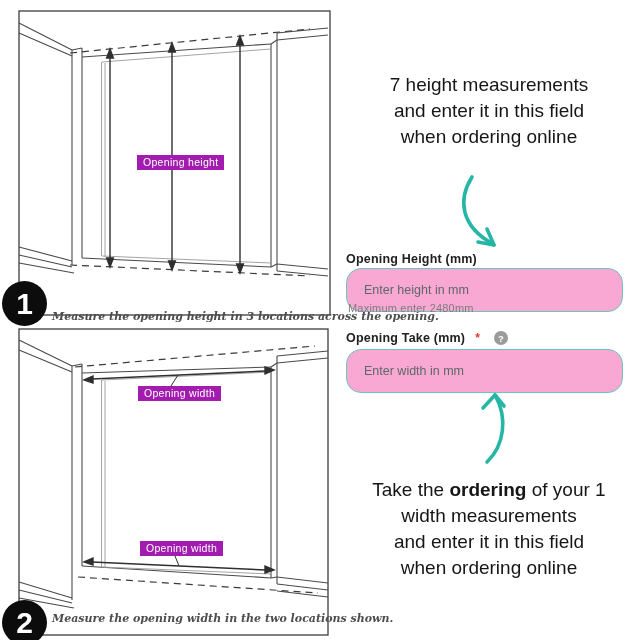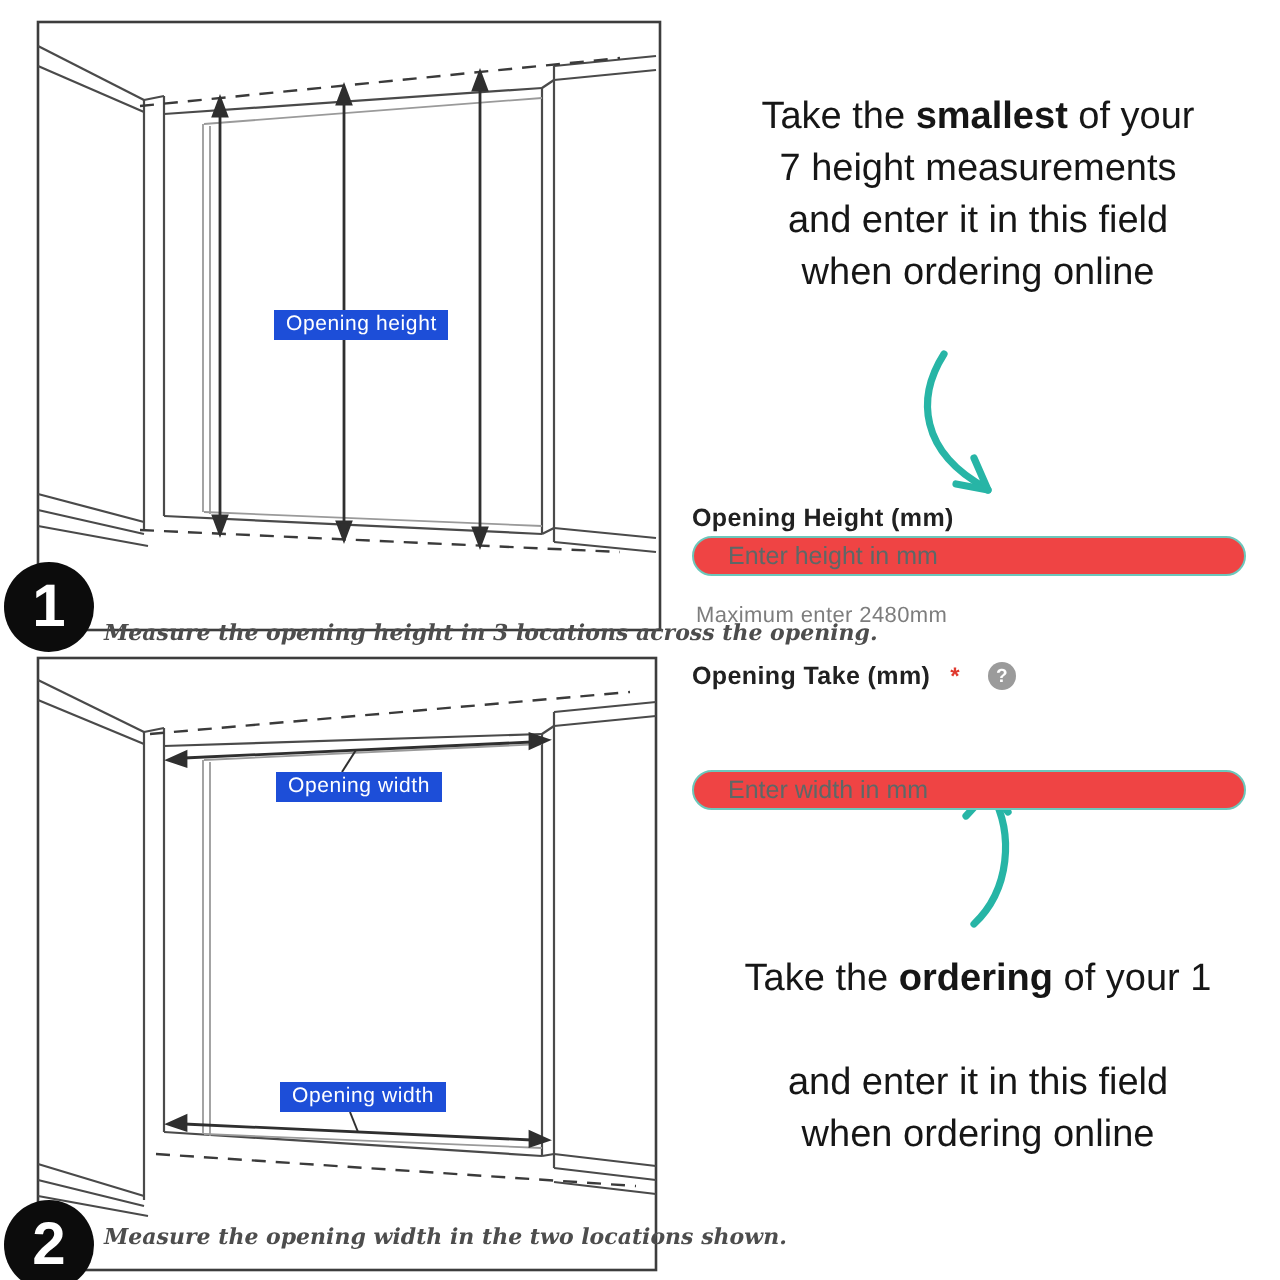--- a/index.html
+++ b/index.html
@@ -3,21 +3,21 @@
 <meta charset="utf-8">
 <style>
   html,body{margin:0;padding:0;background:#ffffff;}
   .stage{
     position:relative;width:640px;height:640px;background:#ffffff;overflow:hidden;
     font-family:"Liberation Sans","DejaVu Sans",sans-serif;color:#1b1b1b;
   }
   
   .diagram-svg{position:absolute;left:0;width:340px;height:320px;}
   .chip{
-    position:absolute;background:#1d4ed8;color:#ffffff;
+    position:absolute;background:#a21caf;color:#ffffff;
     font-size:10.5px;letter-spacing:.3px;padding:2px 6px 2px;line-height:11px;
     white-space:nowrap;
   }
   .caption{
     position:absolute;font-family:"DejaVu Serif","Liberation Serif",serif;
     font-style:italic;font-weight:600;font-size:11px;color:#4d4d4d;white-space:nowrap;
   }
   .badge{
     position:absolute;width:45px;height:45px;border-radius:50%;background:#0c0c0c;
     color:#ffffff;display:flex;align-items:center;justify-content:center;
@@ -28,22 +28,22 @@
     position:absolute;left:338px;width:302px;text-align:center;
     font-size:19px;line-height:26px;font-weight:500;color:#161616;
   }
   .instr b{font-weight:800;}
   .field-label{
     position:absolute;left:346px;font-size:12.5px;font-weight:700;color:#212121;
     letter-spacing:.2px;display:flex;align-items:center;gap:6px;
   }
   .req{color:#e03a2f;font-weight:700;margin-left:4px;font-size:12px;}
   .pill-input{
-    position:absolute;left:346px;width:277px;height:20px;box-sizing:border-box;
-    border:1.6px solid #6cc7bb;border-radius:15px;background:#ef4444;
+    position:absolute;left:346px;width:277px;height:44px;box-sizing:border-box;
+    border:1.6px solid #6cc7bb;border-radius:15px;background:#f9a8d4;
     padding:0 0 0 17px;font-family:"Liberation Sans","DejaVu Sans",sans-serif;
     font-size:12.5px;color:#333;outline:none;
   }
   .pill-input::placeholder{color:#5d6867;opacity:1;}
   .helper{
     position:absolute;left:348px;font-size:11px;color:#7d7d7d;letter-spacing:.2px;
   }
   .help-badge{
     width:14px;height:14px;border-radius:50%;background:#9b9b9b;color:#fff;
     display:inline-flex;align-items:center;justify-content:center;
@@ -164,21 +164,21 @@
       <line x1="171" y1="66" x2="178" y2="55" stroke-width="1"></line>
       <line x1="175" y1="236" x2="179" y2="246" stroke-width="1"></line>
     </g>
   </svg>
   <div class="chip" style="left:138px;top:386px;">Opening width</div>
   <div class="chip" style="left:140px;top:541px;">Opening width</div>
   <div class="caption" style="left:52px;top:612px;">Measure the opening width in the two locations shown.</div>
   <div class="badge" style="left:2px;top:600px;">2</div>
 
   <div class="instr" style="top:46px;">
-    <span><span>Take the </span><b>smallest</b><span> of your</span></span><br>
+    <br>
     <span>7 height measurements</span><br>
     <span>and enter it in this field</span><br>
     <span>when ordering online</span>
   </div>
 
   <svg class="overlay-svg">
     <g stroke="#27b5a6" stroke-width="3.6" fill="none" stroke-linecap="round">
       <g>
         <path d="M472,177 C458,199 460,226 493,244"></path>
         <path d="M494,245 L478,242"></path>
@@ -197,22 +197,22 @@
       <span class="req">*</span>
   </div>
   <input class="pill-input" style="top: 268px;" type="text" placeholder="Enter height in mm">
   <div class="helper" style="top:302px;">Maximum enter 2480mm</div>
 
   <div class="field-label" style="top:331px;">
     <span>Opening Take (mm)</span>
       <span class="req">*</span>
     <span class="help-badge">?</span>
   </div>
-  <input class="pill-input" style="top: 349px; margin-top: 36px;" type="text" placeholder="Enter width in mm">
+  <input class="pill-input" style="top: 349px;" type="text" placeholder="Enter width in mm">
 
   <div class="instr" style="top:477px;">
     <span><span>Take the </span><b>ordering</b><span> of your 1</span></span><br>
-    <br>
+    <span>width measurements</span><br>
     <span>and enter it in this field</span><br>
     <span>when ordering online</span>
   </div>
 
 </div>
 
 </body></html>

